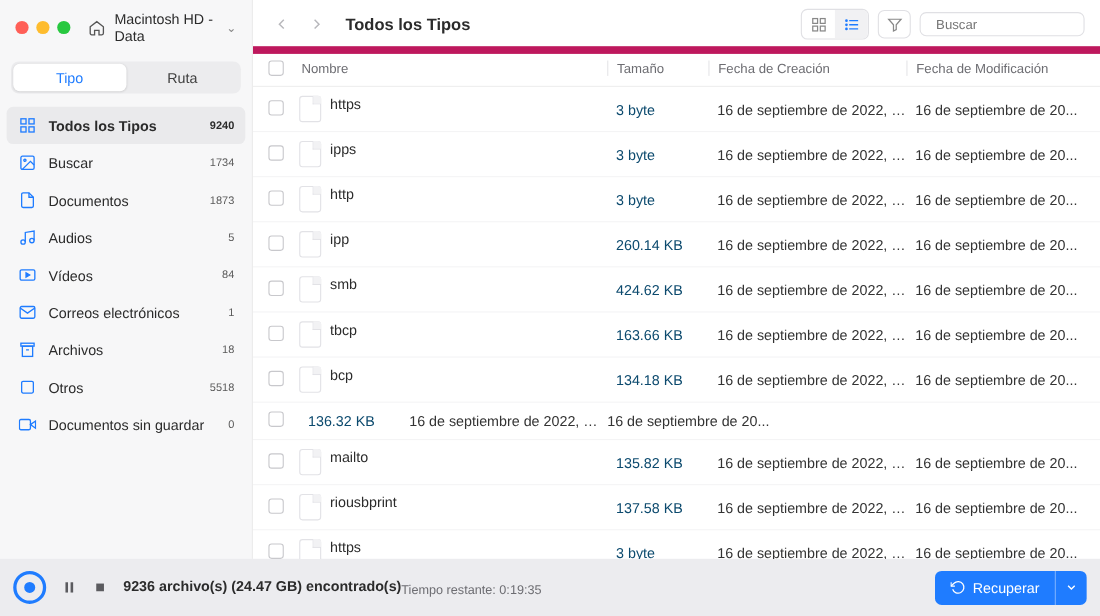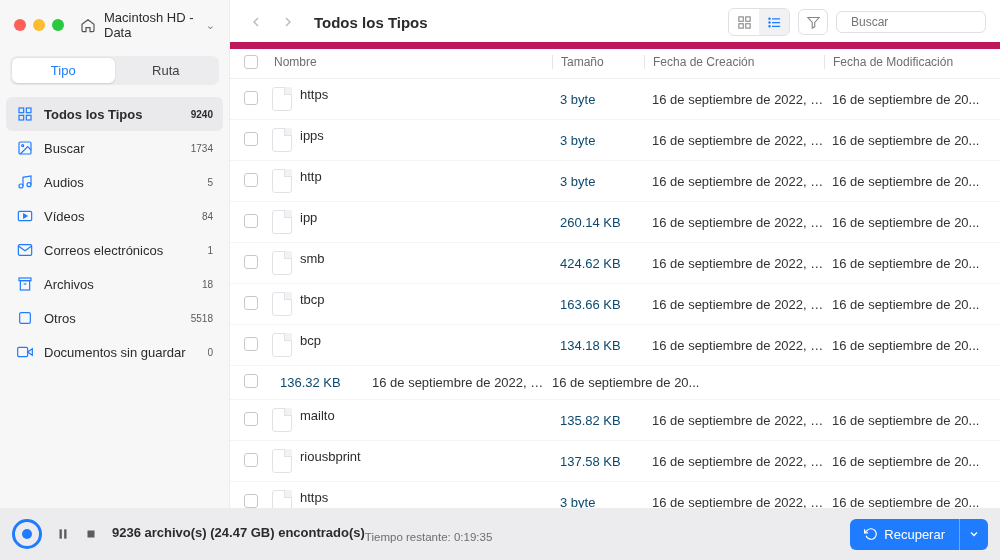--- a/index.html
+++ b/index.html
@@ -111,20 +111,30 @@
                 <circle cx="8.5" cy="8.5" r="1.5"></circle>
                 <path d="M21 15l-5-5L5 21"></path>
               </svg>
             </span>
             <span class="lbl">Buscar</span>
             <span class="cnt">1734</span>
           </div>
           <div class="cat">
             <span class="ic">
               <svg viewBox="0 0 24 24" width="16" height="16" fill="none" stroke="currentColor" stroke-width="1.8">
+                <path d="M14 2H6a2 2 0 0 0-2 2v16a2 2 0 0 0 2 2h12a2 2 0 0 0 2-2V8z"></path>
+                <polyline points="14 2 14 8 20 8"></polyline>
+              </svg>
+            </span>
+            <span class="lbl">Documentos</span>
+            <span class="cnt">1873</span>
+          </div>
+          <div class="cat">
+            <span class="ic">
+              <svg viewBox="0 0 24 24" width="16" height="16" fill="none" stroke="currentColor" stroke-width="1.8">
                 <path d="M9 18V5l12-2v13"></path>
                 <circle cx="6" cy="18" r="3"></circle>
                 <circle cx="18" cy="16" r="3"></circle>
               </svg>
             </span>
             <span class="lbl">Audios</span>
             <span class="cnt">5</span>
           </div>
           <div class="cat">
             <span class="ic">

